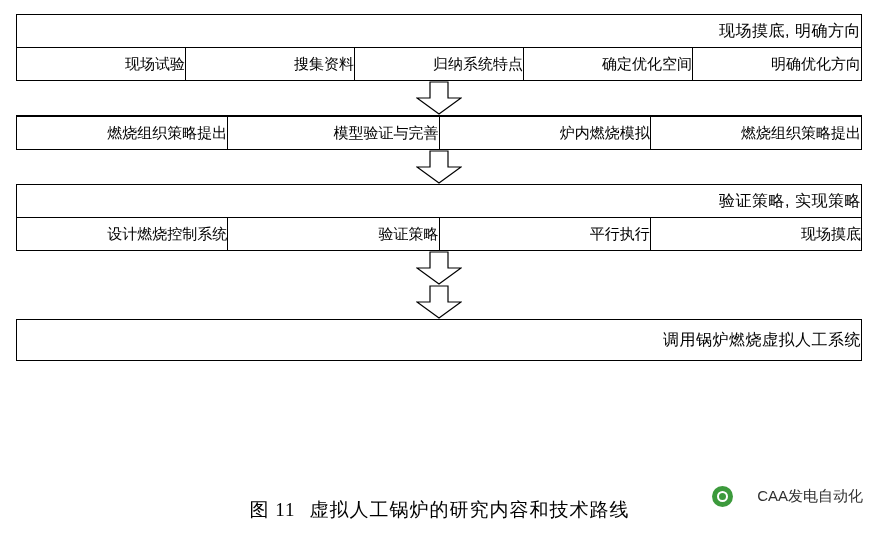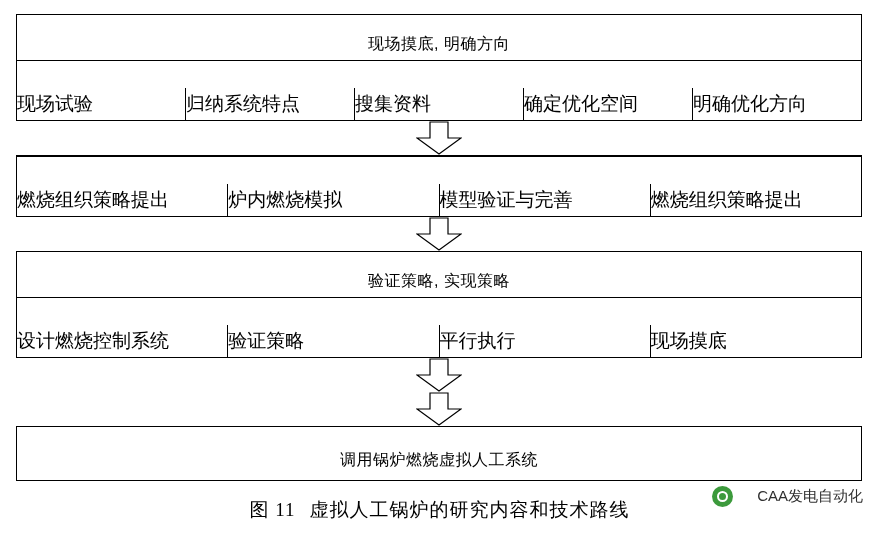--- a/index.html
+++ b/index.html
@@ -20,42 +20,40 @@
     left: 16px;
     top: 14px;
     width: 846px;
   }
   .stage {
     border: 1px solid #000000;
     background: #ffffff;
     box-sizing: border-box;
   }
   .stage-title {
-    text-align: center;
+    text-align: right;
     font-size: 16px;
     line-height: 32px;
     height: 32px;
     letter-spacing: 0.5px;
-    margin-top: 13px;
   }
   .stage-row {
     display: flex;
     border-top: 1px solid #000000;
   }
   .stage-cell {
     flex: 1 1 0;
-    text-align: left;
-    font-size: 19px;
+    text-align: right;
+    font-size: 15px;
     line-height: 32px;
     height: 32px;
     border-left: 1px solid #000000;
     box-sizing: border-box;
     white-space: nowrap;
     overflow: hidden;
-    margin-top: 27px;
   }
   .stage-cell:first-child {
     border-left: none;
   }
   .arrow-wrap {
     display: flex;
     justify-content: center;
     align-items: center;
   }
   .arrow {
@@ -110,38 +108,38 @@
 </style>
 </head>
 <body>
 
 <div id="diagram">
 
   <div class="stage">
     <div class="stage-title">现场摸底, 明确方向</div>
     <div class="stage-row">
       <div class="stage-cell">现场试验</div>
+      <div class="stage-cell">搜集资料</div>
       <div class="stage-cell">归纳系统特点</div>
-      <div class="stage-cell">搜集资料</div>
       <div class="stage-cell">确定优化空间</div>
       <div class="stage-cell">明确优化方向</div>
     </div>
   </div>
 
   <div class="arrow-wrap">
     <svg class="arrow" viewBox="0 0 46 34">
       <polygon points="14,1 32,1 32,17 45,17 23,33 1,17 14,17" fill="#ffffff" stroke="#000000" stroke-width="1.2"></polygon>
     </svg>
   </div>
 
   <div class="stage">
     <div class="stage-row">
       <div class="stage-cell">燃烧组织策略提出</div>
+      <div class="stage-cell">模型验证与完善</div>
       <div class="stage-cell">炉内燃烧模拟</div>
-      <div class="stage-cell">模型验证与完善</div>
       <div class="stage-cell">燃烧组织策略提出</div>
     </div>
   </div>
 
   <div class="arrow-wrap">
     <svg class="arrow" viewBox="0 0 46 34">
       <polygon points="14,1 32,1 32,17 45,17 23,33 1,17 14,17" fill="#ffffff" stroke="#000000" stroke-width="1.2"></polygon>
     </svg>
   </div>
 

